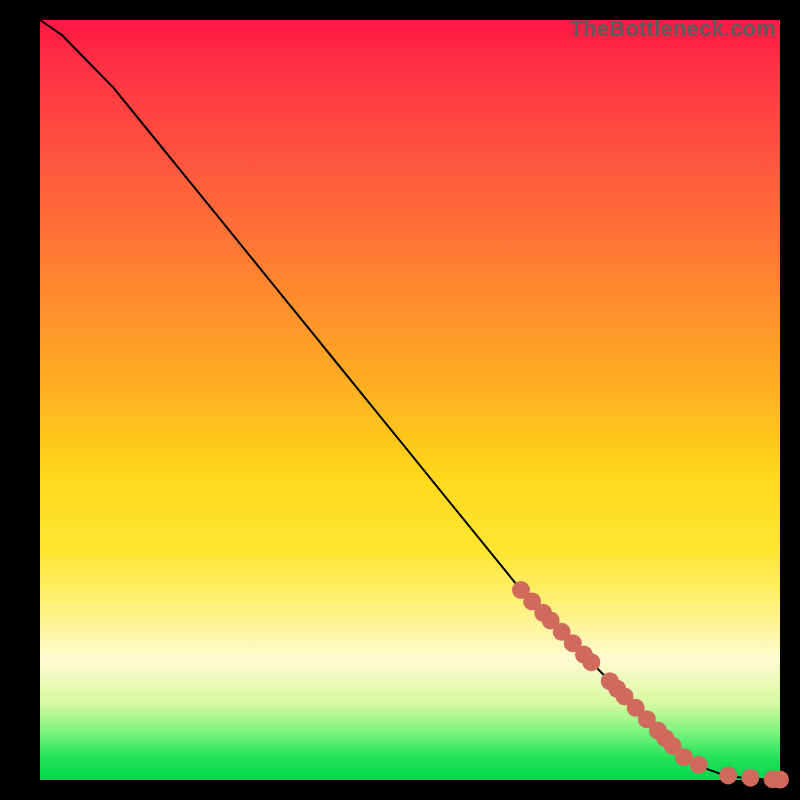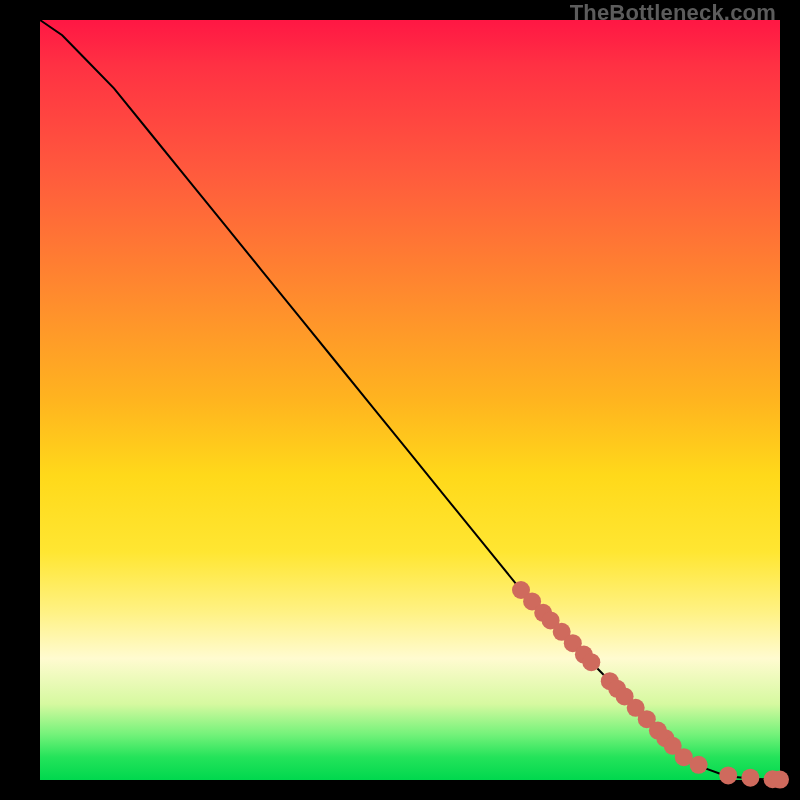--- a/index.html
+++ b/index.html
@@ -43,21 +43,21 @@
   .plot svg {
     position: absolute;
     left: 0;
     top: 0;
     width: 740px;
     height: 760px;
     overflow: visible;
   }
   .watermark {
     position: absolute;
-    top: 0px;
+    top: 16px;
     right: 24px;
     font-family: Arial, Helvetica, sans-serif;
     font-size: 22px;
     font-weight: 600;
     color: #5c5c5c;
     letter-spacing: 0.2px;
     user-select: none;
   }
 </style>
 </head>

